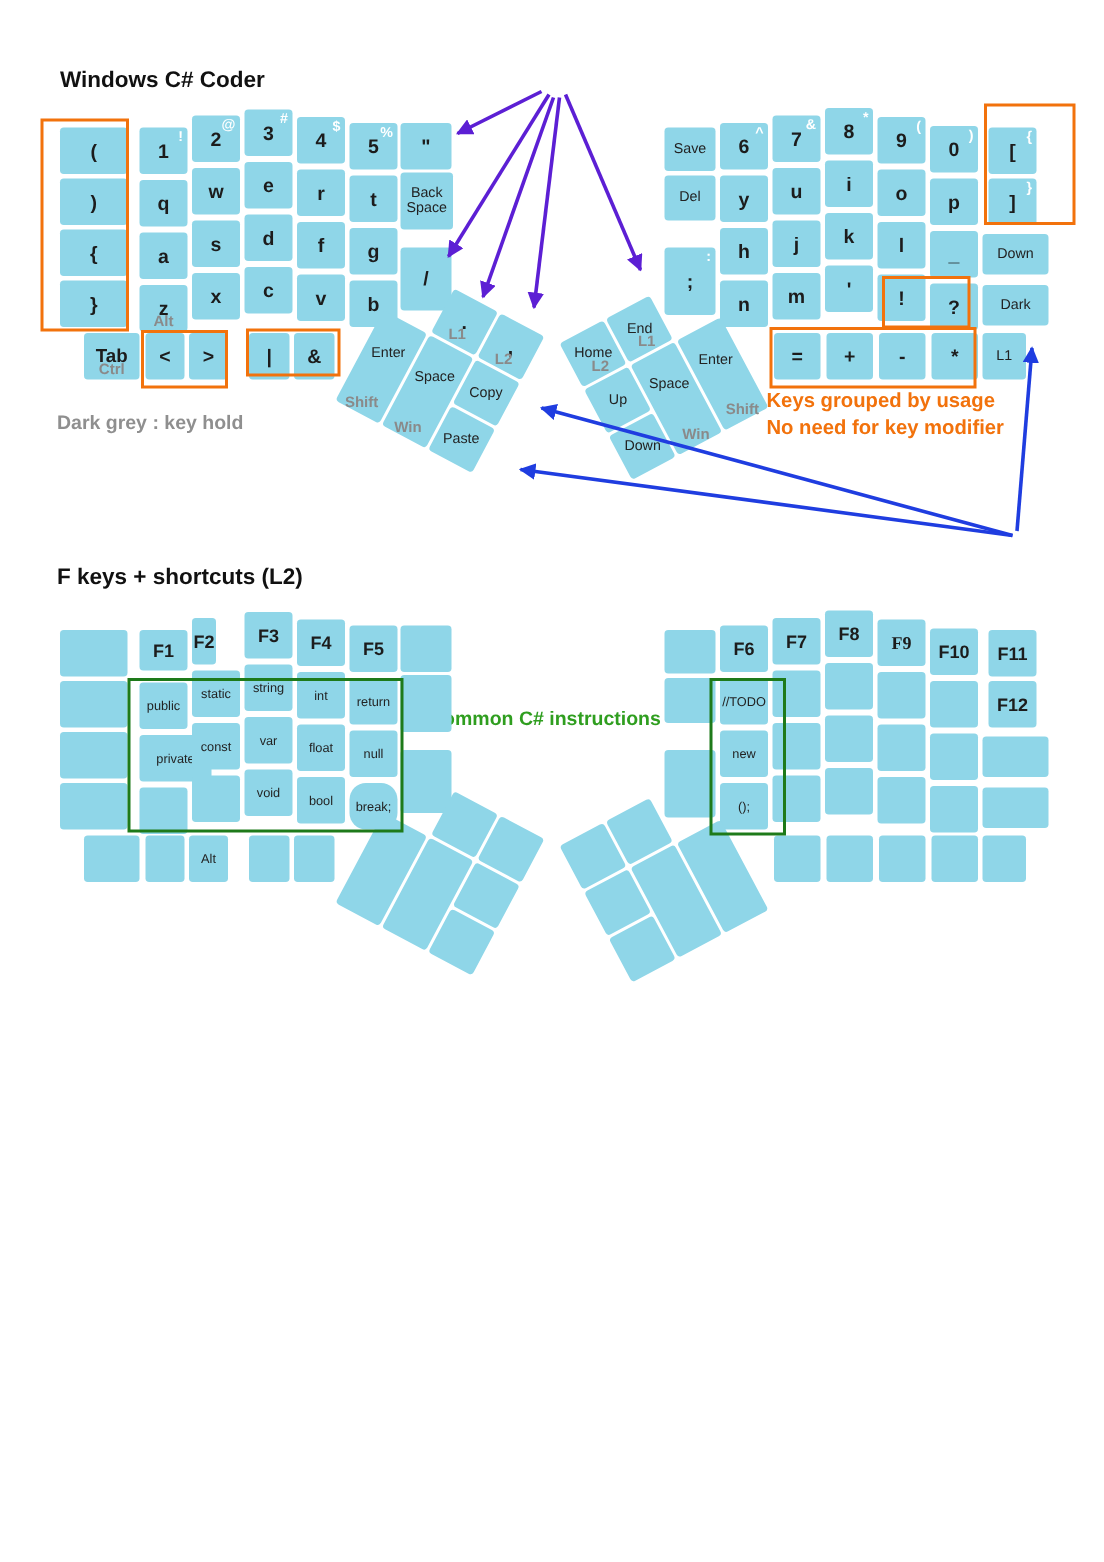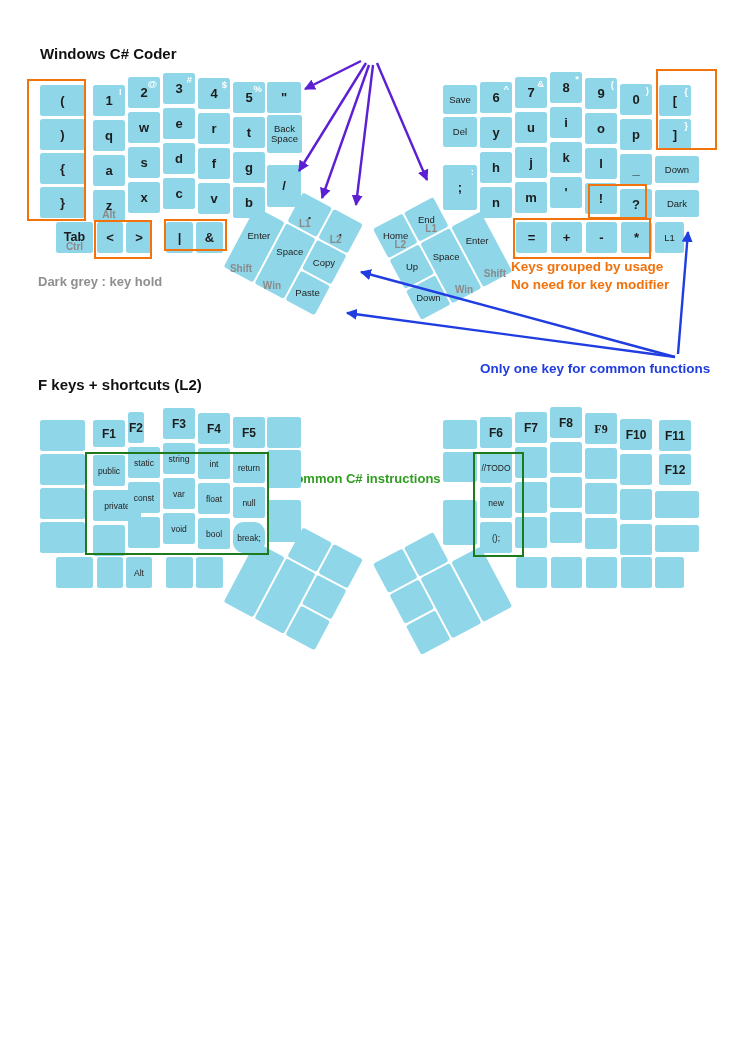--- a/index.html
+++ b/index.html
@@ -31,21 +31,20 @@
 <body>
 
 <div class="page">
 
   <div class="title" style="left:40px;top:45px;">Windows C# Coder</div>
   <div class="title" style="left:38px;top:376px;">F keys + shortcuts (L2)</div>
   <div class="legend" style="left:38px;top:274px;">Dark grey : key hold</div>
 
   <div class="ann" style="left:511px;top:259px;color:#f2720c;">Keys grouped by usage</div>
   <div class="ann" style="left:511px;top:277px;color:#f2720c;">No need for key modifier</div>
-  <div class="ann" style="left:480px;top:361px;color:#1f3de0;">Only one key for common functions</div>
   <div class="ann" style="left:286px;top:471px;color:#2f9e1f;font-size:13px;">Common C# instructions</div>
 
   <div id="stage">
       <div class="key" style="left: 40px; top: 85px; width: 45px; height: 31px;">
         <span class="tap sym">(</span>
       </div>
       <div class="key" style="left: 40px; top: 119px; width: 45px; height: 31px;">
         <span class="tap sym">)</span>
       </div>
       <div class="key" style="left: 40px; top: 153px; width: 45px; height: 31px;">

